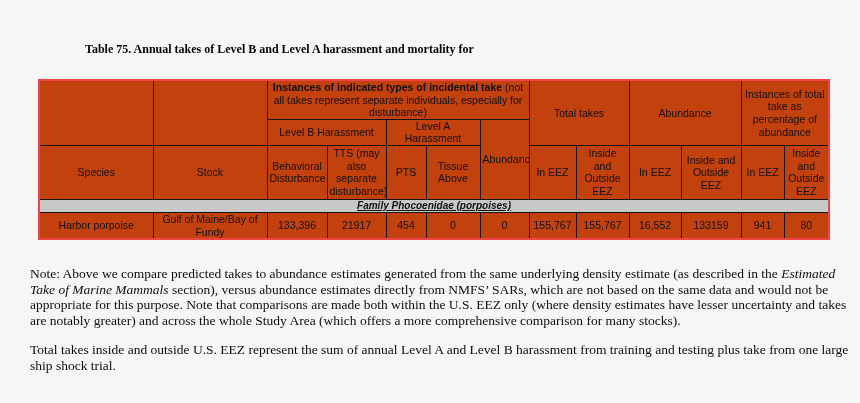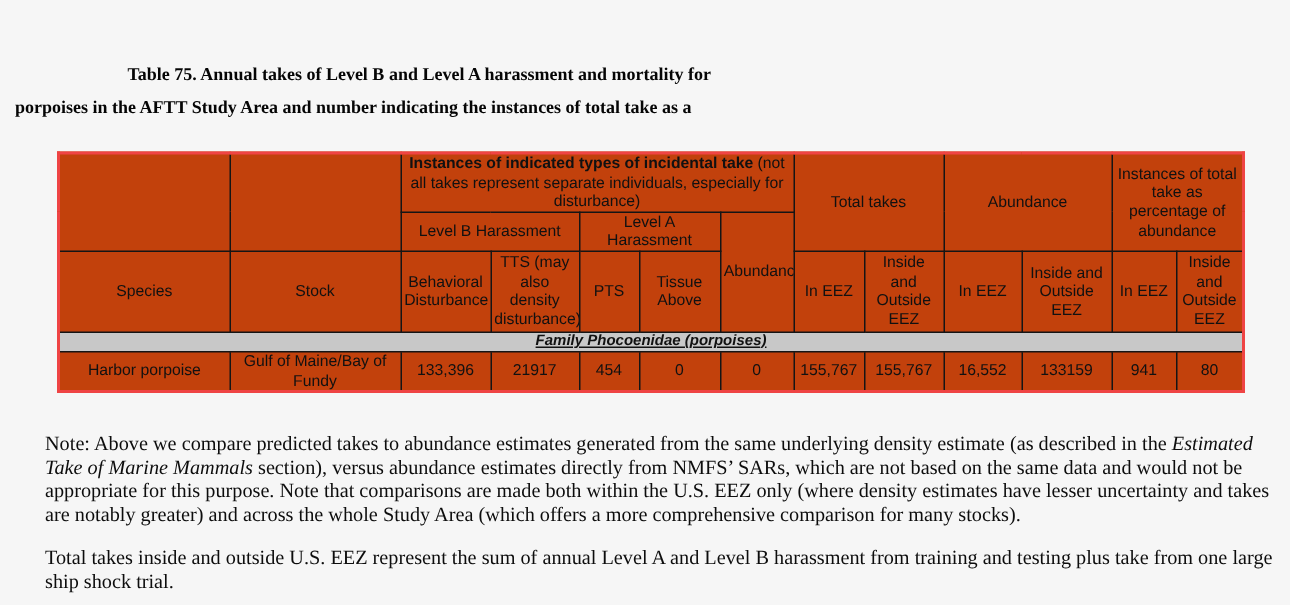--- a/index.html
+++ b/index.html
@@ -71,21 +71,20 @@
     color: #0d0d0d;
   }
   .note-p { margin: 0 0 14px 0; }
   .note-p .ital { font-style: italic; }
 </style>
 </head>
 <body>
 
 <div class="title-block">
   <div class="title-line first">Table 75. Annual takes of Level B and Level A harassment and mortality for</div>
-  <div class="title-line">porpoises in the AFTT Study Area and number indicating the instances of total take as a</div>
 </div>
 
 <div class="tbl-wrap">
   <table class="takes">
     <colgroup>
       <col style="width:114px">
         <col style="width:114px">
       <col style="width:60px">
         <col style="width:59px">
         <col style="width:40px">
@@ -109,21 +108,21 @@
     </tr>
     <tr class="r2">
       <td colspan="2">Level B Harassment</td>
       <td colspan="2">Level A Harassment</td>
       <td rowspan="2">Abundance</td>
     </tr>
     <tr class="r3">
       <td class="bottom-label">Species</td>
       <td class="bottom-label">Stock</td>
       <td>Behavioral Disturbance</td>
-      <td>TTS (may also density disturbance)</td>
+      <td>TTS (may also separate disturbance)</td>
       <td>PTS</td>
       <td>Tissue Above</td>
       <td>In EEZ</td>
       <td>Inside and Outside EEZ</td>
       <td>In EEZ</td>
       <td>Inside and Outside EEZ</td>
       <td>In EEZ</td>
       <td>Inside and Outside EEZ</td>
     </tr>
     <tr class="rfam">

